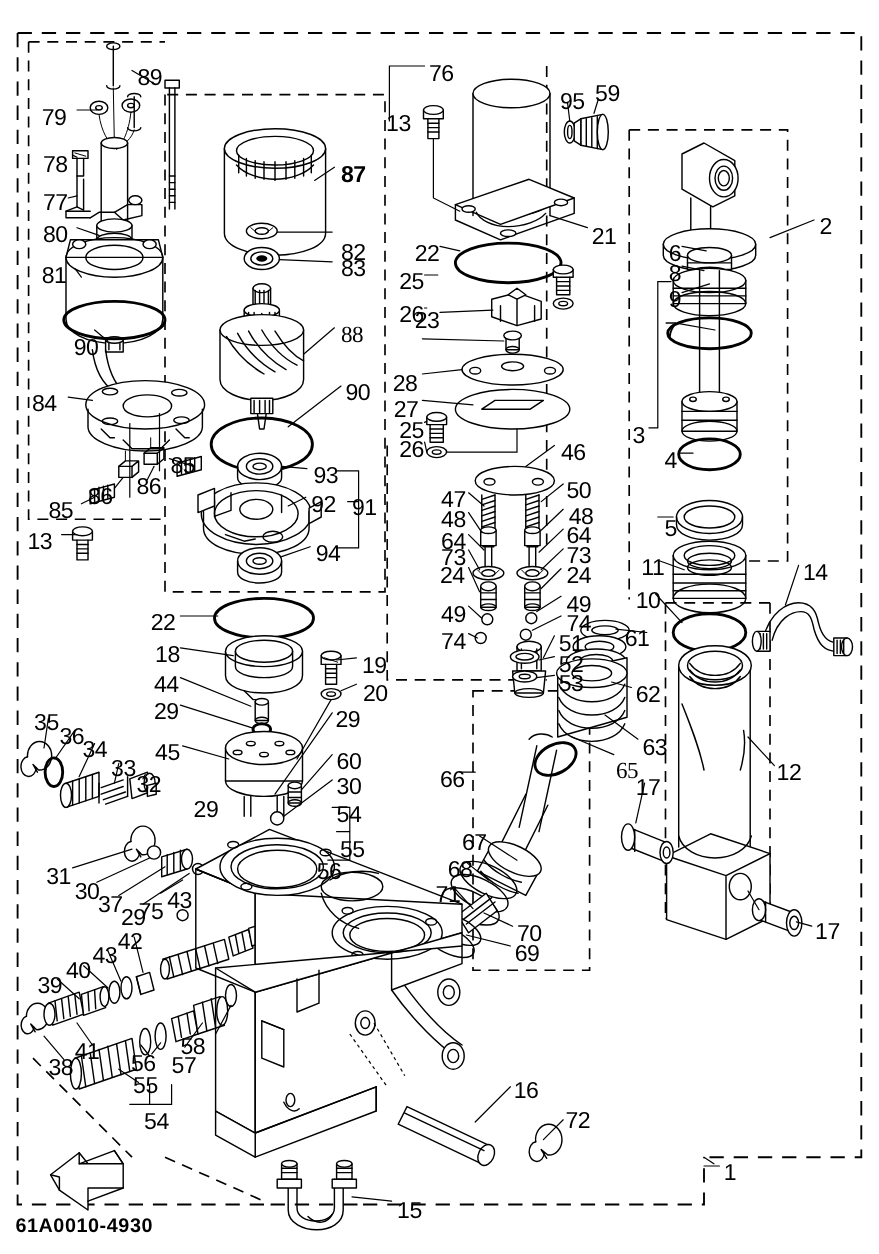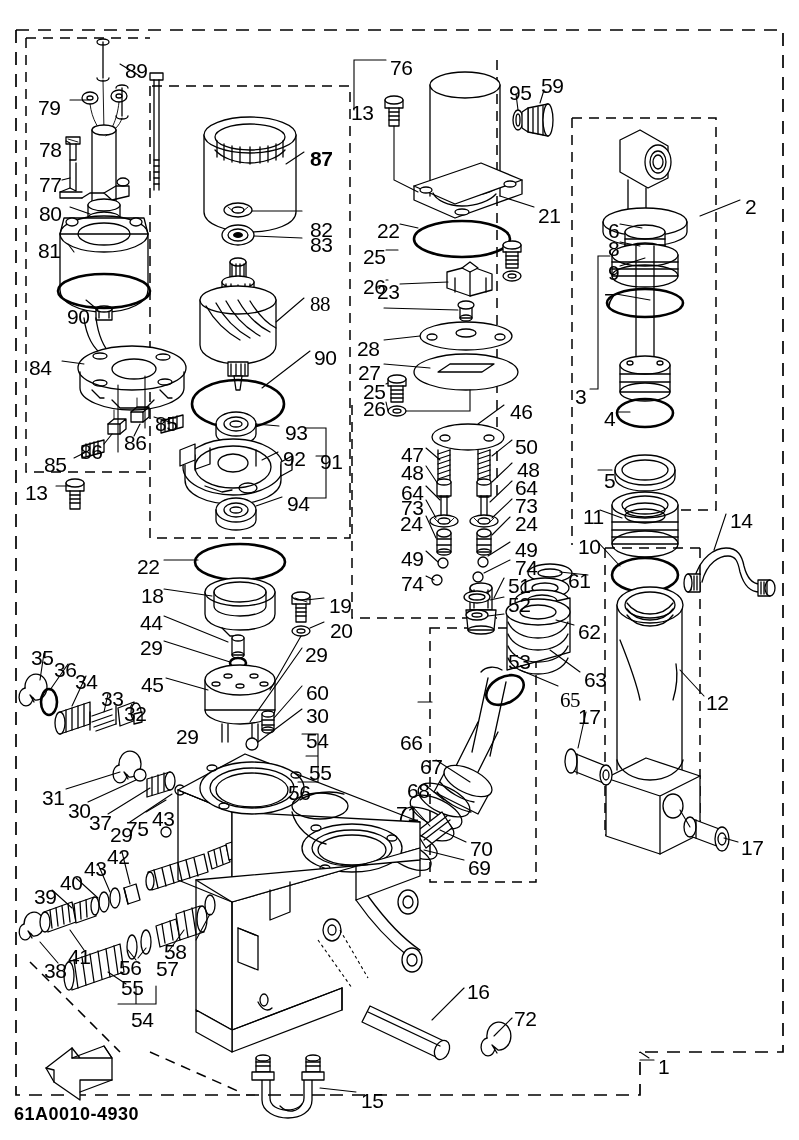--- a/index.html
+++ b/index.html
@@ -965,38 +965,38 @@
       <div class="lbl" style="left: 141px; top: 674px;">45</div>
       <div class="lbl" style="left: 510px; top: 401px;">46</div>
       <div class="lbl" style="left: 401px; top: 444px;">47</div>
       <div class="lbl" style="left: 401px; top: 462px;">48</div>
       <div class="lbl" style="left: 517px; top: 459px;">48</div>
       <div class="lbl" style="left: 401px; top: 548px;">49</div>
       <div class="lbl" style="left: 515px; top: 539px;">49</div>
       <div class="lbl" style="left: 515px; top: 436px;">50</div>
       <div class="lbl" style="left: 508px; top: 575px;">51</div>
       <div class="lbl" style="left: 508px; top: 594px;">52</div>
-      <div class="lbl" style="left: 508px; top: 611px; margin-top: 40px;">53</div>
+      <div class="lbl" style="left: 508px; top: 611px;">53</div>
       <div class="lbl" style="left: 306px; top: 730px;">54</div>
       <div class="lbl" style="left: 131px; top: 1009px;">54</div>
       <div class="lbl" style="left: 309px; top: 762px;">55</div>
       <div class="lbl" style="left: 121px; top: 977px;">55</div>
       <div class="lbl" style="left: 288px; top: 782px;">56</div>
       <div class="lbl" style="left: 119px; top: 957px;">56</div>
       <div class="lbl" style="left: 156px; top: 958px;">57</div>
       <div class="lbl" style="left: 164px; top: 941px;">58</div>
       <div class="lbl" style="left: 541px; top: 75px;">59</div>
       <div class="lbl" style="left: 306px; top: 682px;">60</div>
       <div class="lbl" style="left: 568px; top: 570px;">61</div>
       <div class="lbl" style="left: 578px; top: 621px;">62</div>
       <div class="lbl" style="left: 584px; top: 669px;">63</div>
       <div class="lbl" style="left: 401px; top: 482px;">64</div>
       <div class="lbl" style="left: 515px; top: 477px;">64</div>
       <div class="lbl" style="left: 560px; top: 690px; font-family: Liberation Serif, serif;">65</div>
-      <div class="lbl" style="left: 400px; top: 698px; margin-top: 34px;">66</div>
+      <div class="lbl" style="left: 400px; top: 698px;">66</div>
       <div class="lbl" style="left: 420px; top: 756px;">67</div>
       <div class="lbl" style="left: 407px; top: 780px;">68</div>
       <div class="lbl" style="left: 468px; top: 857px;">69</div>
       <div class="lbl" style="left: 470px; top: 838px;">70</div>
       <div class="lbl" style="left: 396px; top: 803px;">71</div>
       <div class="lbl" style="left: 514px; top: 1008px;">72</div>
       <div class="lbl" style="left: 401px; top: 497px;">73</div>
       <div class="lbl" style="left: 515px; top: 495px;">73</div>
       <div class="lbl" style="left: 401px; top: 573px;">74</div>
       <div class="lbl" style="left: 515px; top: 557px;">74</div>

